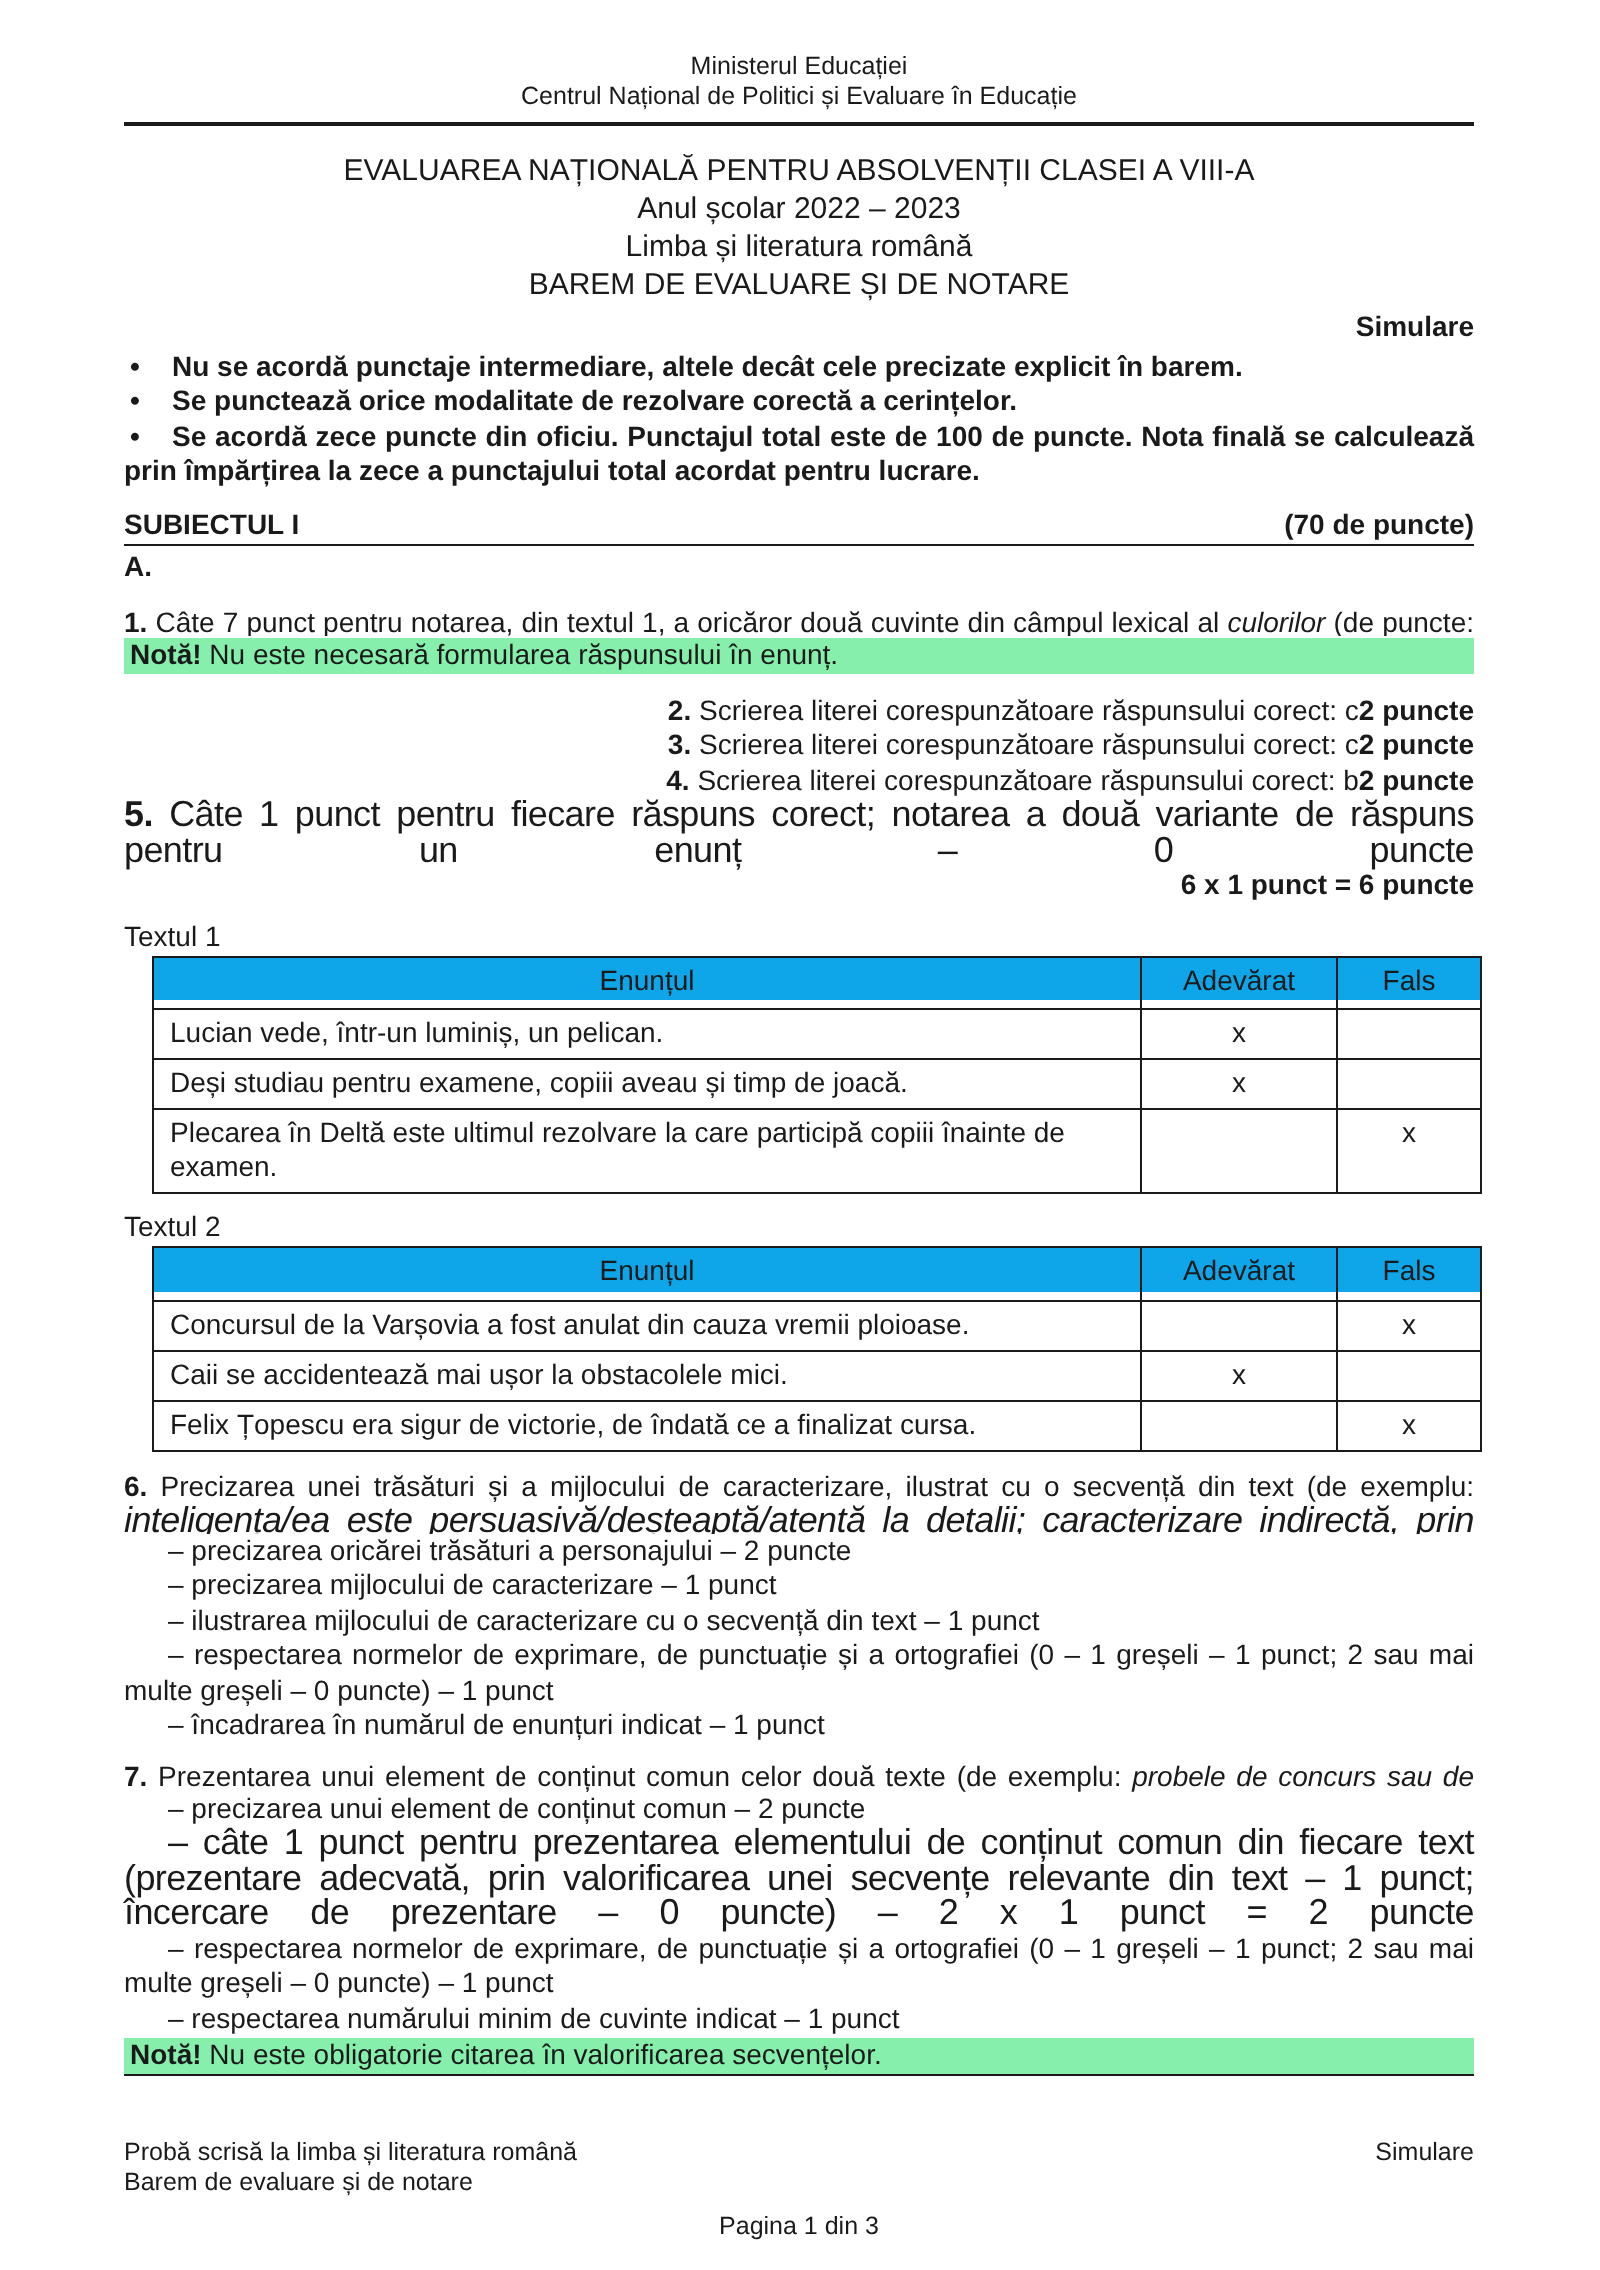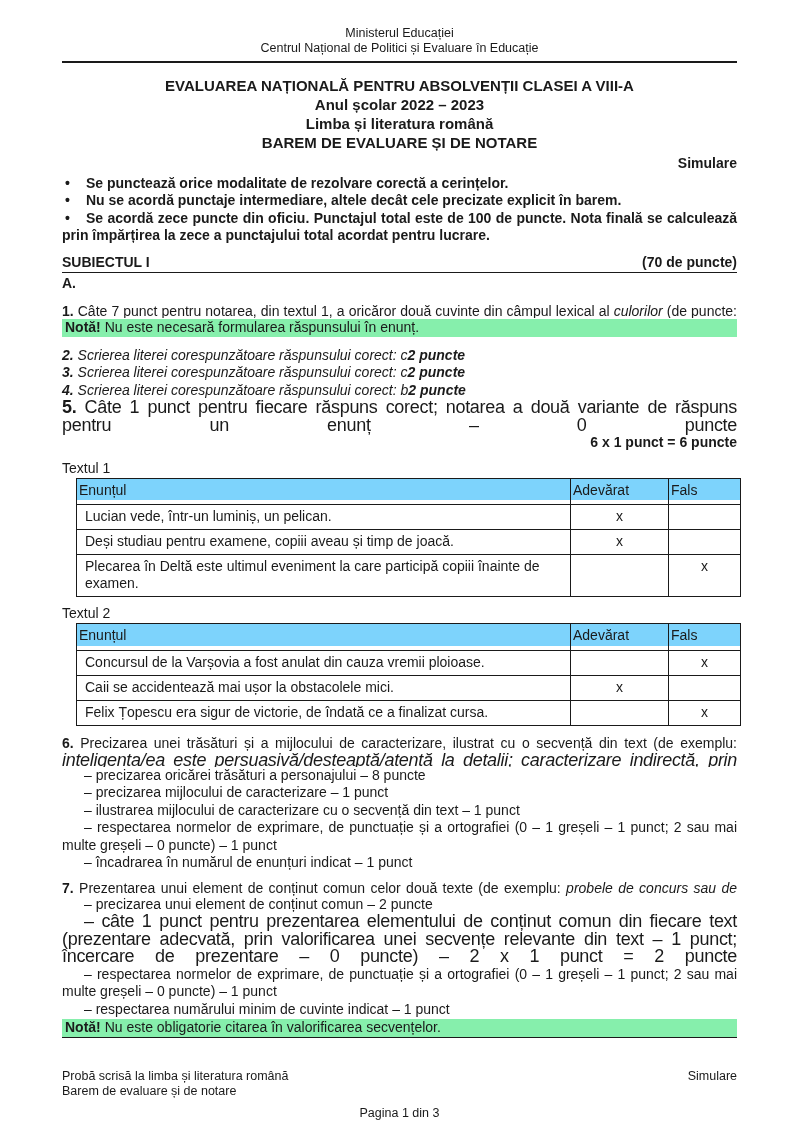--- a/index.html
+++ b/index.html
@@ -14,43 +14,43 @@
 
   .b { font-weight:700; }
   .i { font-style:italic; }
   .c { font-size:18px; letter-spacing:-0.3px; }
   .j { text-align:justify; }
   .jlast { text-align:justify; text-align-last:justify; }
 
   .org { text-align:center; font-size:12.5px; line-height:15px; }
   .divider { border-bottom:2.2px solid #1a1a1a; margin:5px 0 13px; }
 
-  .title { font-weight:700; text-align:center; font-size:15px; line-height:19px; margin-bottom:3px; }
+  .title { font-weight:400; text-align:center; font-size:15px; line-height:19px; margin-bottom:3px; }
   .simulare { font-weight:700; text-align:right; margin-bottom:2px; }
 
   .rules { font-weight:700; text-align:justify; margin-bottom:9px; }
   .bdot { display:inline-block; width:21px; padding-left:3px; }
 
   .subject-row { display:flex; justify-content:space-between; font-weight:700;
                  border-bottom:1.8px solid #1a1a1a; padding-bottom:1px; margin-bottom:2px; }
   .part { font-weight:700; margin-bottom:10px; }
 
   .item { overflow:hidden; }
   .pts { float:right; font-weight:700; padding-left:8px; }
-  .line-item { display:flex; justify-content:flex-start;font-style:italic; }
+  .line-item { display:flex; justify-content:flex-end; }
   .pts-line { text-align:right; font-weight:700; }
 
   .nota { background:#86efac; padding:0 3px; margin:1px 0 10px; }
   .nota.last { margin:1px 0 0; }
 
   .tlabel { margin:8px 0 2px; line-height:16px; }
   .ttable { border-collapse:collapse; width:664px; margin-left:14px; table-layout:fixed; }
   .ttable th, .ttable td { border:1.6px solid #1a1a1a; }
   .ttable th { padding:0 0 4px; font-weight:400; }
-  .shade { background:#7dd3fc; text-align:left; padding:3px 2px 1px; }
+  .shade { background:#0ea5e9; text-align:center; padding:3px 2px 1px; }
   .ttable td { padding:3px 8px 4px; vertical-align:top; line-height:17px; }
   .ttable td.mark { text-align:center; padding:3px 2px; }
   .cstmt { width:494px; } .ctrue { width:98px; } .cfalse { width:72px; }
 
   .sub { text-indent:22px; }
   .mtA { margin-top:9px; }
   .mtB { margin-top:8px; }
 
   .footer { margin-top:auto; border-top:1.8px solid #1a1a1a; padding-top:2px;
             font-size:12.5px; line-height:15.5px; }
@@ -71,22 +71,22 @@
   <div class="title">
     <div>EVALUAREA NAȚIONALĂ PENTRU ABSOLVENȚII CLASEI A VIII-A</div>
     <div>Anul școlar 2022 – 2023</div>
     <div>Limba și literatura română</div>
     <div>BAREM DE EVALUARE ȘI DE NOTARE</div>
   </div>
 
   <div class="simulare">Simulare</div>
 
   <div class="rules">
+    <div class="rule"><span class="bdot">•</span><span>Nu se acordă punctaje intermediare, altele decât cele precizate explicit în barem.</span></div>
     <div class="rule"><span class="bdot">•</span><span>Se punctează orice modalitate de rezolvare corectă a cerințelor.</span></div>
-    <div class="rule"><span class="bdot">•</span><span>Nu se acordă punctaje intermediare, altele decât cele precizate explicit în barem.</span></div>
     <div class="rule"><span class="bdot">•</span><span>Se acordă zece puncte din oficiu. Punctajul total este de 100 de puncte. Nota finală se calculează prin împărțirea la zece a punctajului total acordat pentru lucrare.</span></div>
   </div>
 
   <div class="subject-row">
     <span>SUBIECTUL I</span>
     <span>(70 de puncte)</span>
   </div>
   <div class="part">A.</div>
 
   <div class="item j">
@@ -135,21 +135,21 @@
         <td>Lucian vede, într-un luminiș, un pelican.</td>
         <td class="mark">x</td>
         <td class="mark"></td>
       </tr>
       <tr>
         <td>Deși studiau pentru examene, copiii aveau și timp de joacă.</td>
         <td class="mark">x</td>
         <td class="mark"></td>
       </tr>
       <tr>
-        <td>Plecarea în Deltă este ultimul eveniment la care participă copiii înainte de examen.</td>
+        <td>Plecarea în Deltă este ultimul rezolvare la care participă copiii înainte de examen.</td>
         <td class="mark"></td>
         <td class="mark">x</td>
       </tr>
     </tbody>
   </table>
 
   <div class="tlabel">Textul 2</div>
   <table class="ttable">
     <colgroup>
         <col class="cstmt">
@@ -184,21 +184,21 @@
         <td>Felix Țopescu era sigur de victorie, de îndată ce a finalizat cursa.</td>
         <td class="mark"></td>
         <td class="mark">x</td>
       </tr>
     </tbody>
   </table>
 
   <div class="item j mtA">
     <span><span class="b">6. </span><span>Precizarea unei trăsături și a mijlocului de caracterizare, ilustrat cu o secvență din text (de exemplu: </span><span class="i c">inteligența/ea este persuasivă/deșteaptă/atentă la detalii; caracterizare indirectă, prin comportament/relația cu alte personaje; „A primit nota zece pe linie”/„povesti la geografie, cu zeci de exemple din vasta ei experiență”</span><span> etc.)</span></span><span class="pts">6 puncte</span>
   </div>
-  <div class="sub j">– precizarea oricărei trăsături a personajului – 8 puncte</div>
+  <div class="sub j">– precizarea oricărei trăsături a personajului – 2 puncte</div>
   <div class="sub j">– precizarea mijlocului de caracterizare – 1 punct</div>
   <div class="sub j">– ilustrarea mijlocului de caracterizare cu o secvență din text – 1 punct</div>
   <div class="sub j">– respectarea normelor de exprimare, de punctuație și a ortografiei (0 – 1 greșeli – 1 punct; 2 sau mai multe greșeli – 0 puncte) – 1 punct</div>
   <div class="sub j">– încadrarea în numărul de enunțuri indicat – 1 punct</div>
 
   <div class="item j mtB">
     <span><span class="b">7. </span><span>Prezentarea unui element de conținut comun celor două texte (de exemplu: </span><span class="i">probele de concurs sau de examen/prezența animalelor/dorința de a reuși</span><span> etc.)</span></span><span class="pts">6 puncte</span>
   </div>
   <div class="sub j">– precizarea unui element de conținut comun – 2 puncte</div>
   <div class="sub c jlast">– câte 1 punct pentru prezentarea elementului de conținut comun din fiecare text (prezentare adecvată, prin valorificarea unei secvențe relevante din text – 1 punct; încercare de prezentare – 0 puncte) – 2 x 1 punct = 2 puncte</div>

